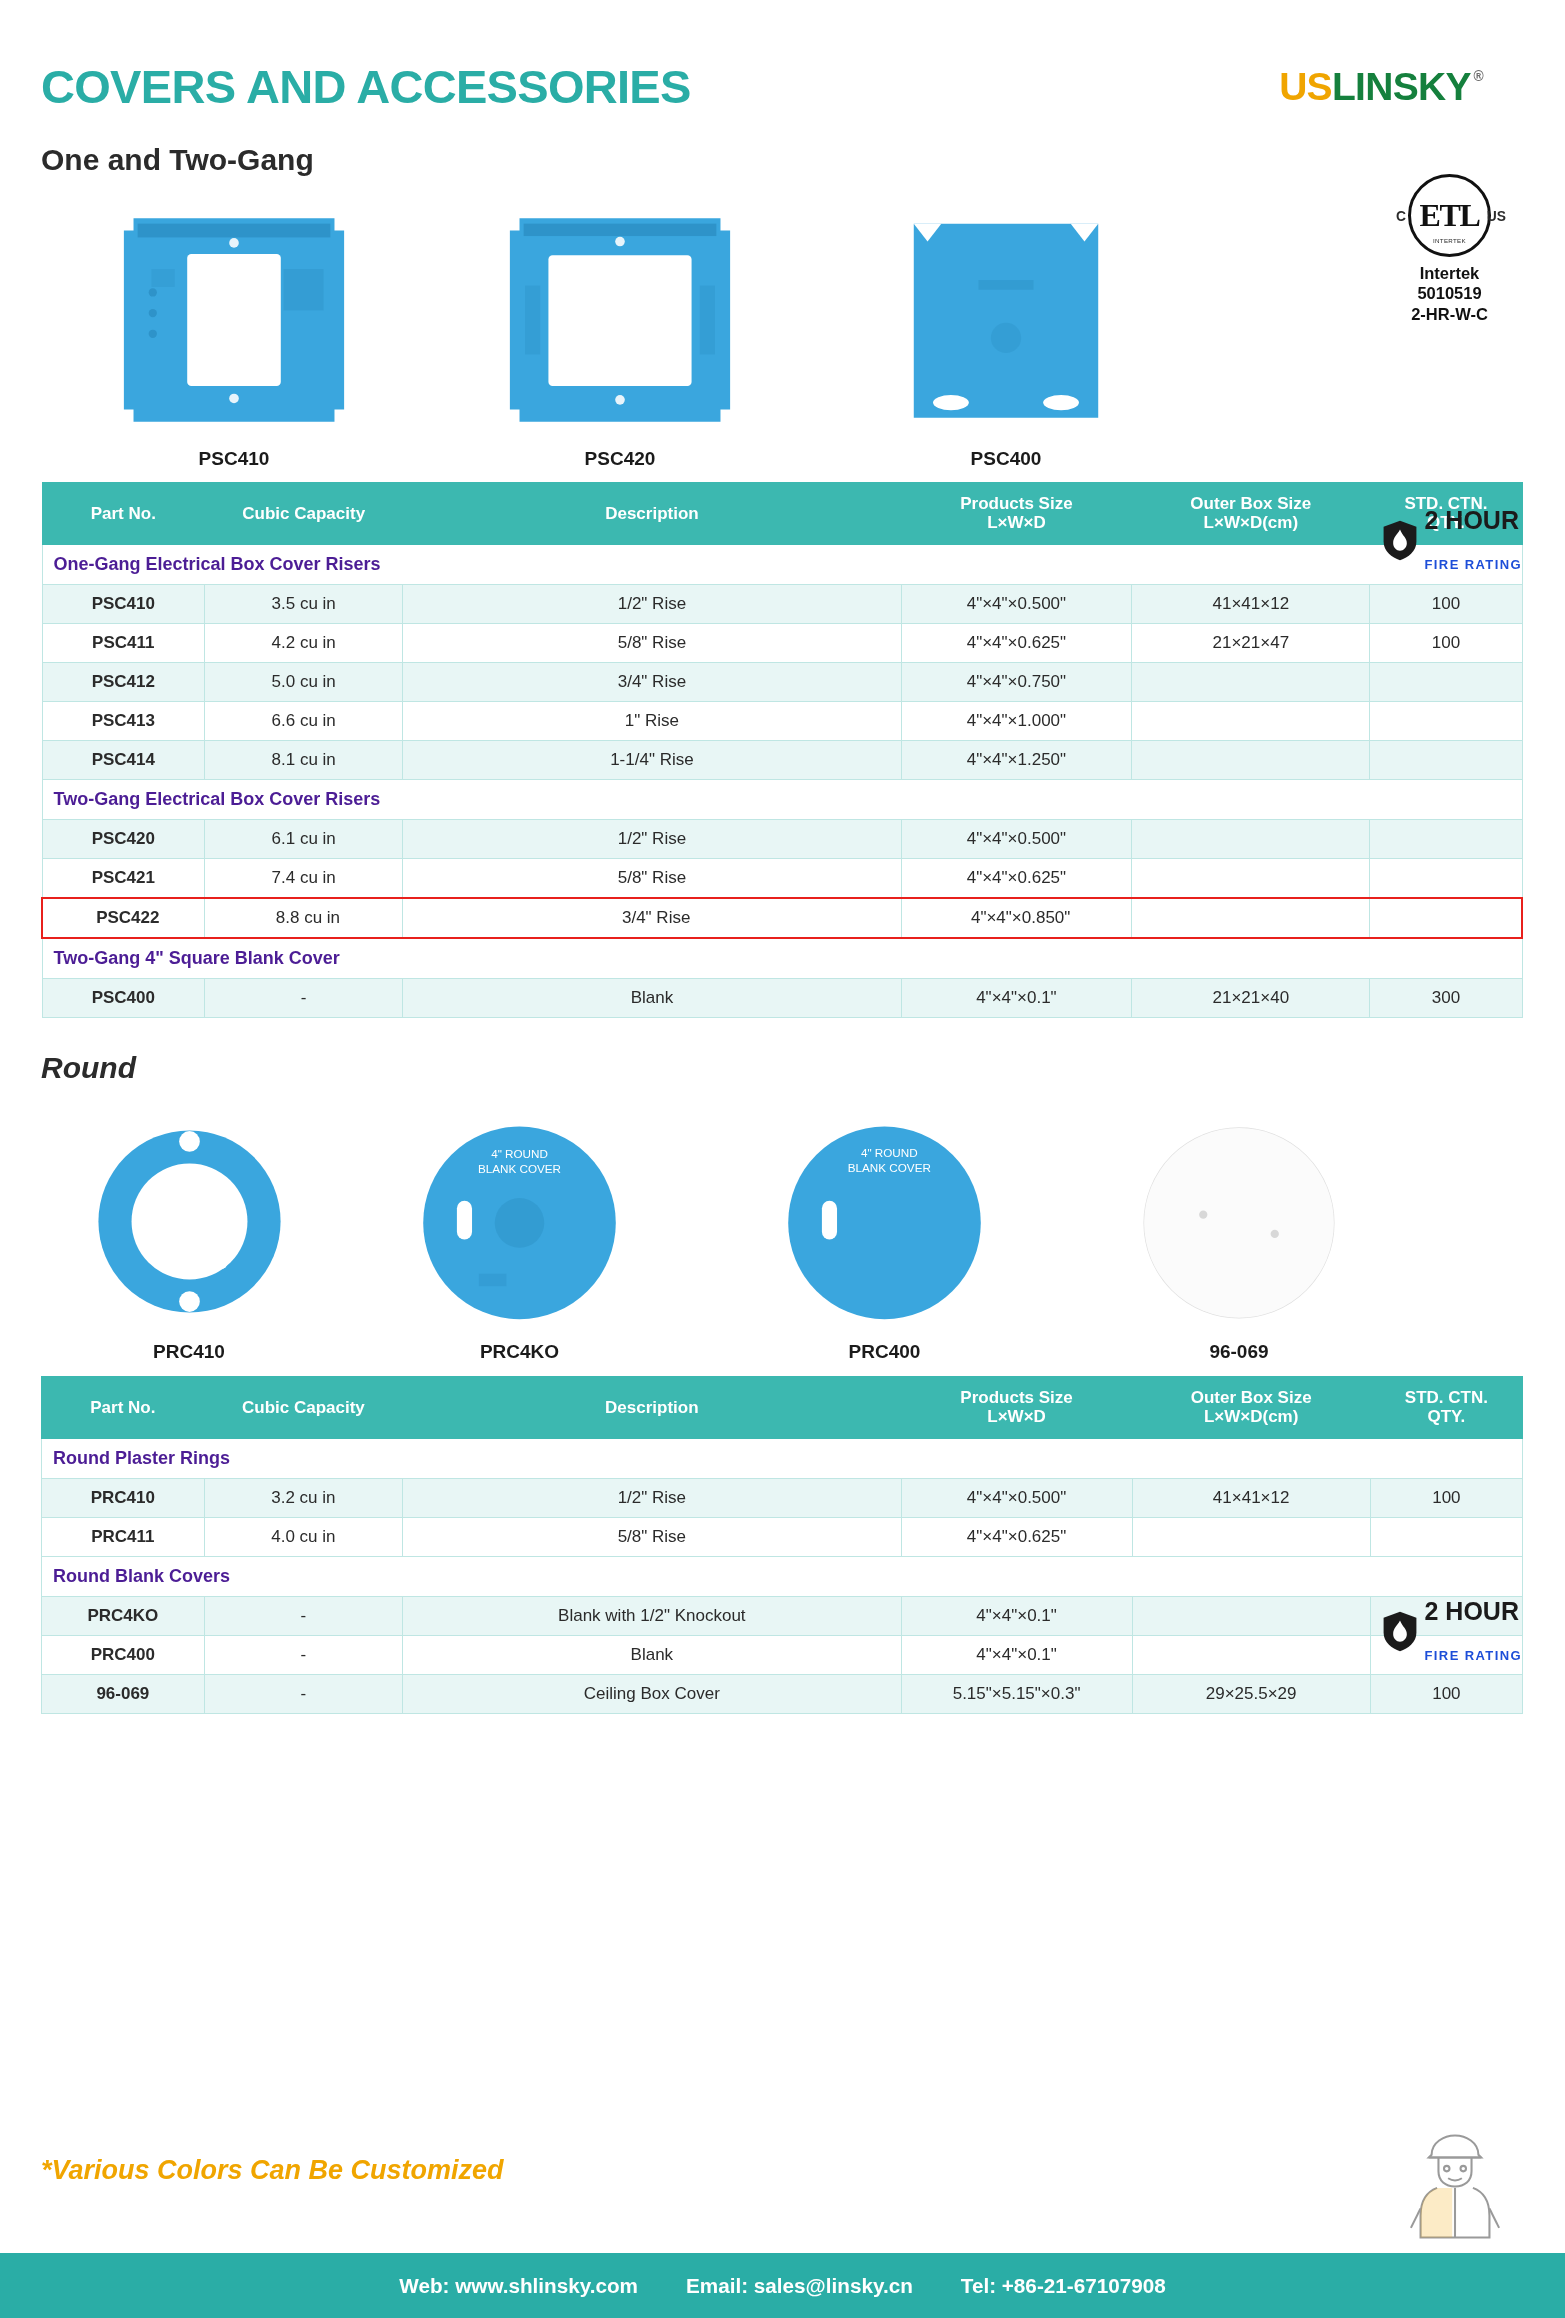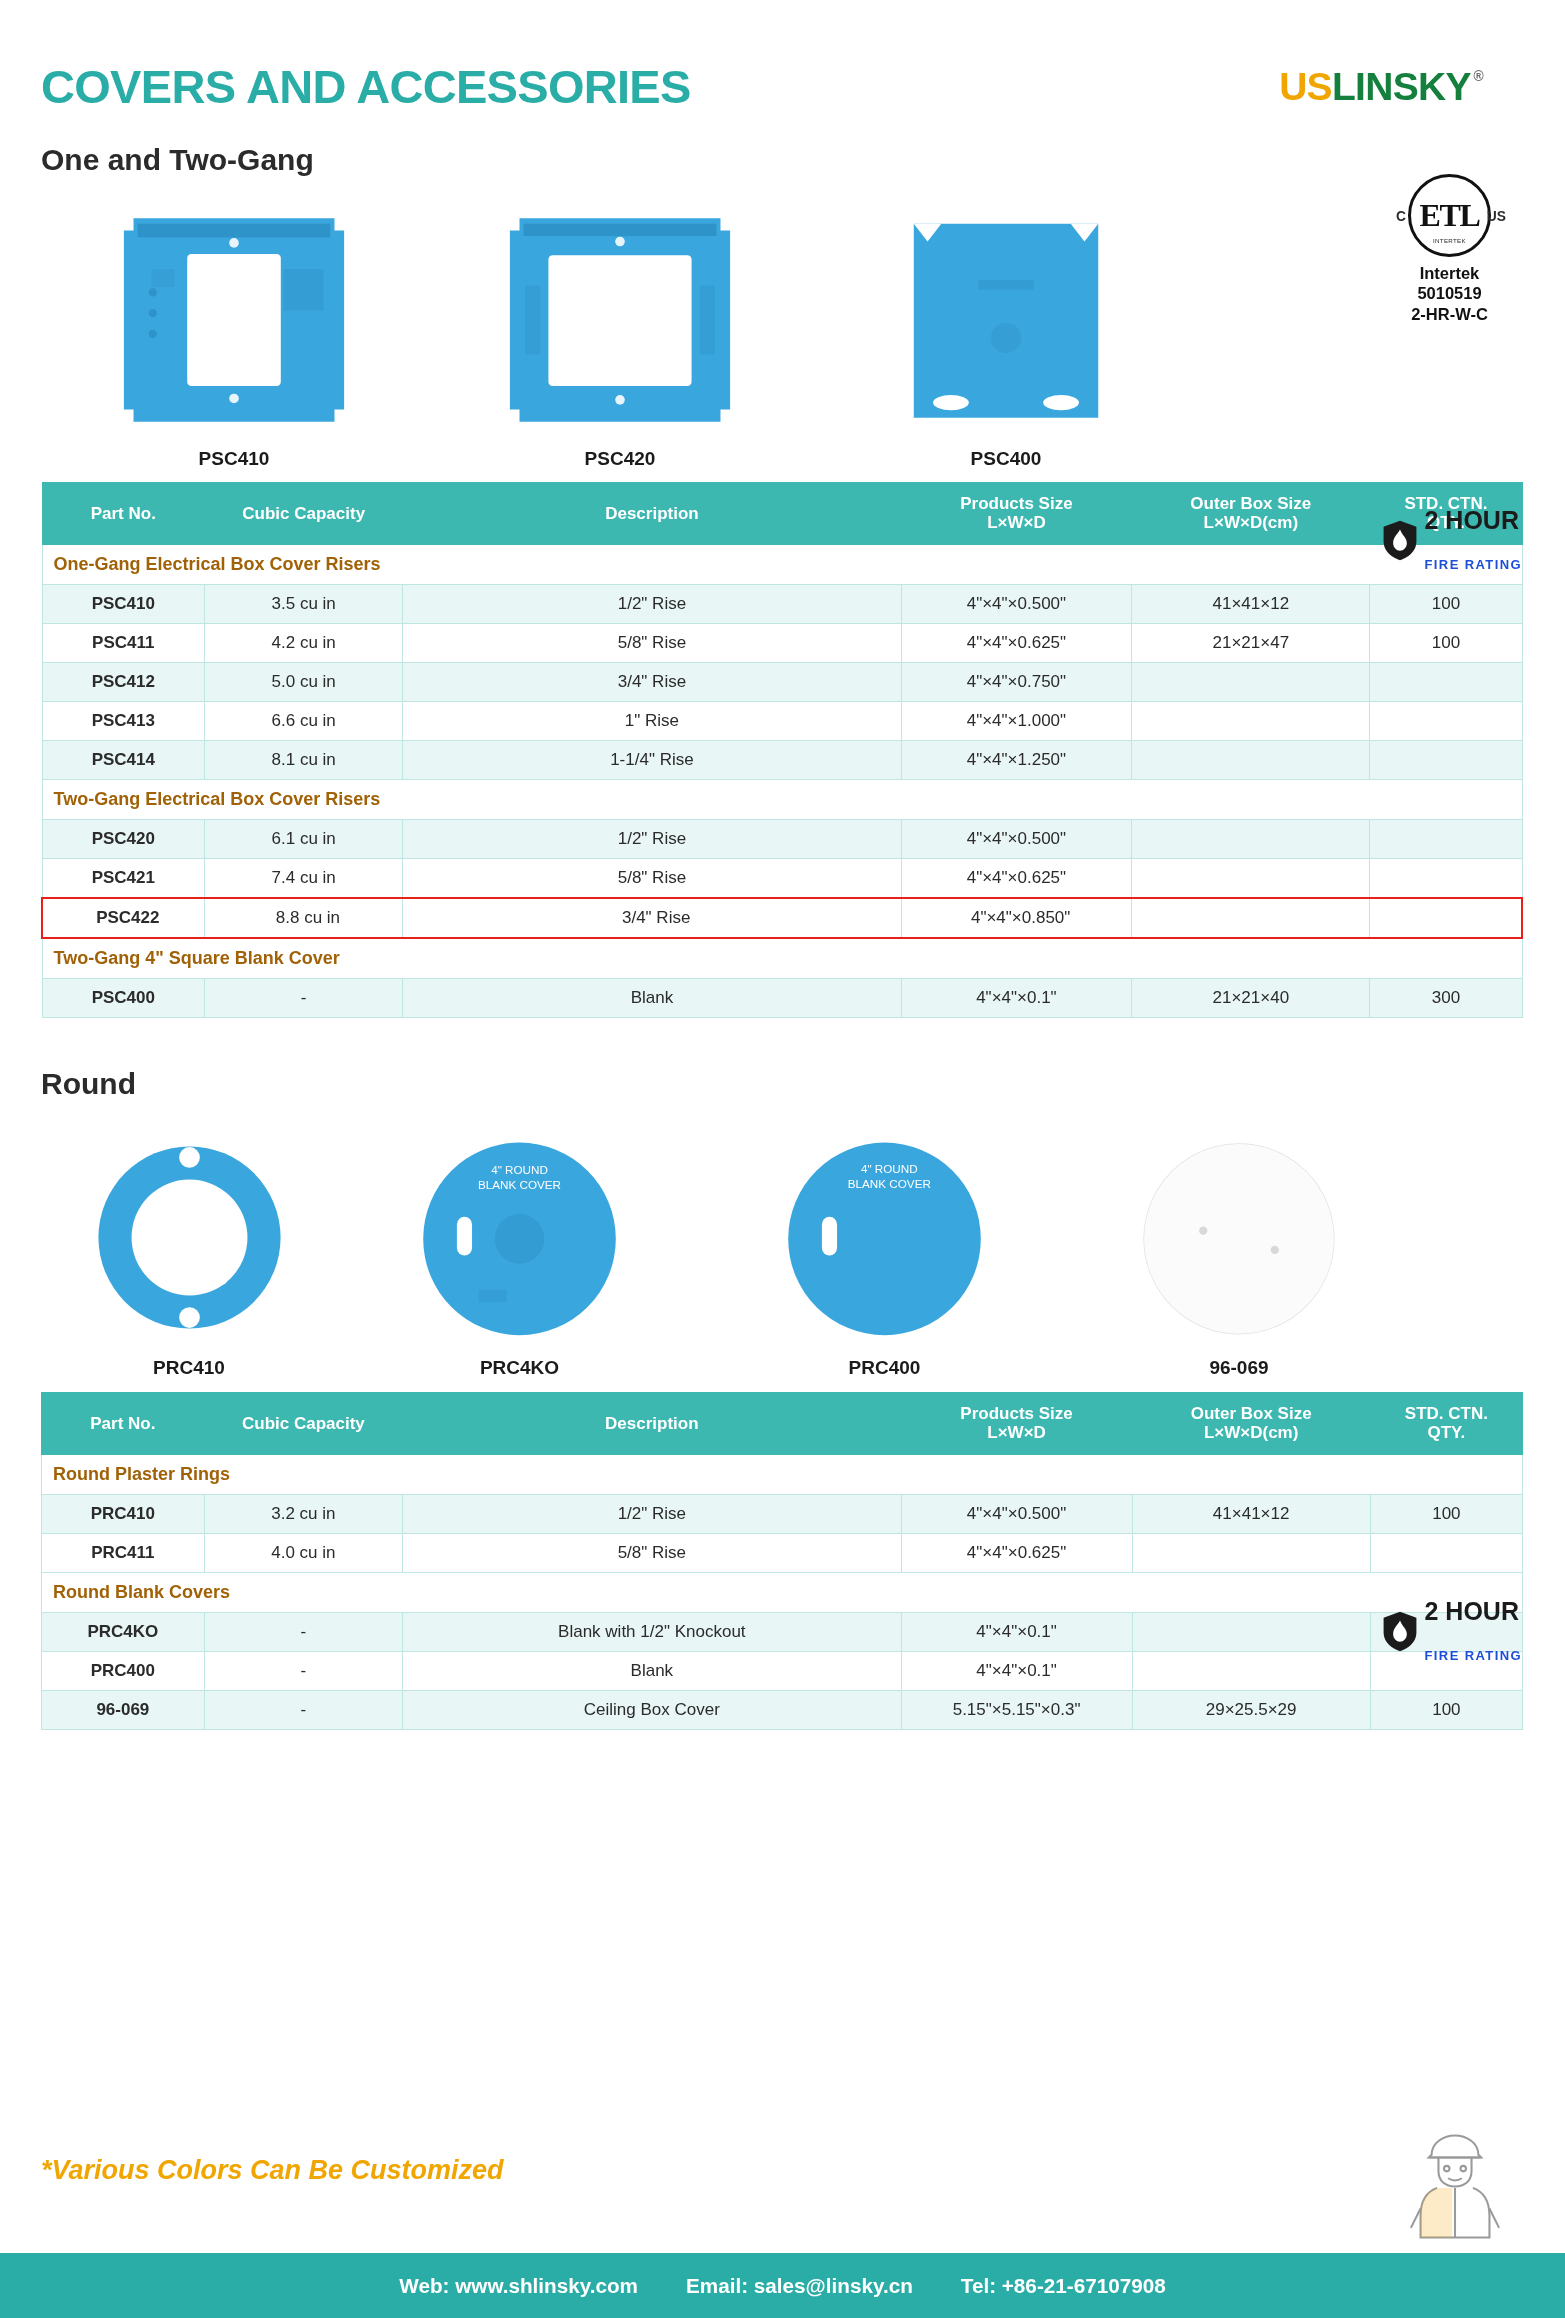--- a/index.html
+++ b/index.html
@@ -44,21 +44,21 @@
   .logo .linsky { color:#15803d;text-align:right; }
   .logo .reg { font-size: 13.8px; color:#6b6b6b; margin-top:4.1px; margin-left:2.8px;}
 
   
   .section-title {
     font-size: 30px;
     font-weight: bold;
     color:#2b2b2b;
     margin-top: 29px;
   }
-  .section-title.round { margin-top: 49px; }
+  .section-title.round { margin-top: 33px; font-style: italic; }
 
   
   .etl {
     position:absolute;
     right: 43px;
     top: 174px;
     width: 145px;
     text-align:center;
   }
   .etl-circle {
@@ -128,21 +128,21 @@
     color:#2b2b2b;
     background:#fff;
     font-size: 17px;
   }
   table.spec tr.alt td { background:#e8f6f5; }
   table.spec td.part { font-weight:bold; }
   table.spec tr.group td {
     background:#fff;
     text-align:left;
     font-weight:bold;
-    color:#a16207;
+    color:#4c1d95;
     font-size: 18px;
     padding-left: 11px;
     border-left:1.4px solid #bfe6e3;
     border-right:1.4px solid #bfe6e3;
   }
   table.spec tr.highlight td {
     border-top: 2.8px solid #e8201c;
     border-bottom: 2.8px solid #e8201c;
     background:#fff;
     padding-left:14px;

